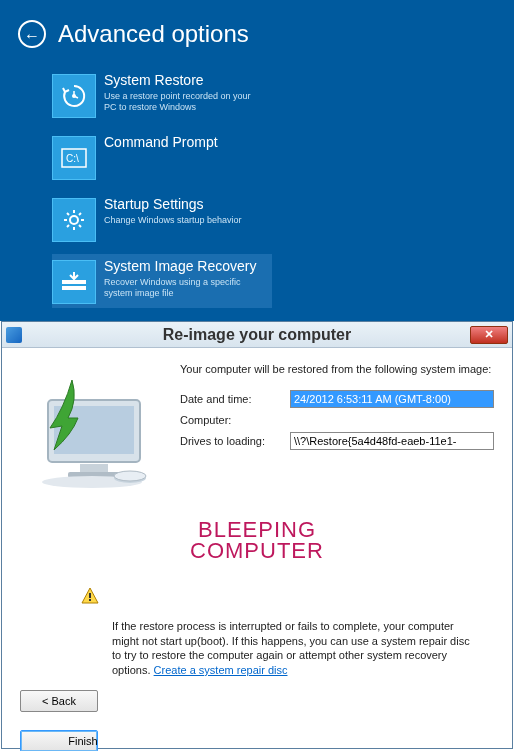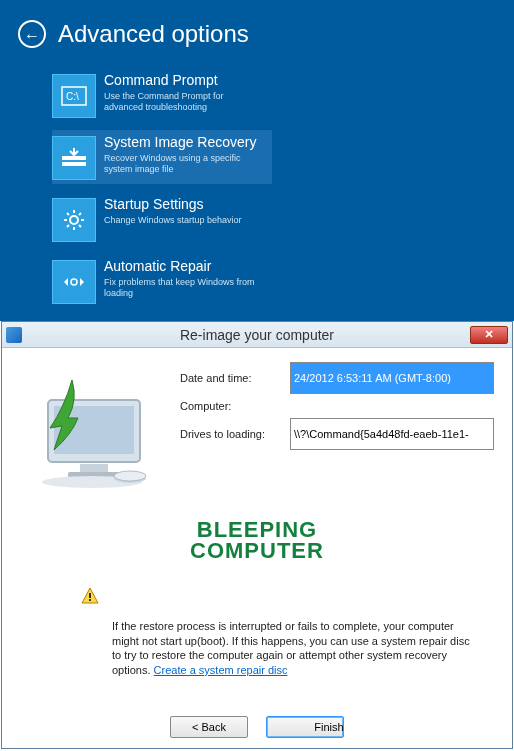--- a/index.html
+++ b/index.html
@@ -17,93 +17,106 @@
 .tile-icon { width: 44px; height: 44px; background: #2aa0e0; border: 1px solid #4abef5; display: flex; align-items: center; justify-content: center; flex-shrink: 0; margin-right: 8px; margin-top: 2px; }
 .tile-text { display: flex; flex-direction: column; }
 .tile-title { font-size: 14px; font-weight: 400; color: #fff; line-height: 1.2; margin-bottom: 2px; }
 .tile-desc { font-size: 9px; color: #c8e3f5; line-height: 1.3; max-width: 160px; }
 
 
 .dialog { width: 512px; height: 428px; margin: 0 auto; border: 1px solid #5a7fa0; background: #fff; position: relative; }
 .titlebar { height: 26px; background: linear-gradient(to bottom, #eaf2f8, #d8e4ee); border-bottom: 1px solid #b0c0d0; display: flex; align-items: center; padding: 0 4px; }
 .titlebar-icon { width: 16px; height: 16px; margin-right: 6px; background: linear-gradient(135deg,#4a9de0,#1565c0); border-radius: 2px; }
 .titlebar-spacer { flex: 1; }
-.titlebar-title { font-size: 14px; color: #333; position: absolute; left: 50%; transform: translateX(-50%); }
+.titlebar-title { font-size: 16px; color: #333; position: absolute; left: 50%; transform: translateX(-50%); font-weight: bold; }
 .close-btn { width: 38px; height: 18px; background: linear-gradient(to bottom, #f08080, #c03020); border: 1px solid #903010; border-radius: 2px; display: flex; align-items: center; justify-content: center; color: #fff; font-size: 11px; font-weight: bold; }
 .dialog-body { padding: 14px 18px 10px 18px; display: flex; flex-direction: column; height: calc(100% - 26px); }
 .content-row { display: flex; }
 .icon-col { width: 160px; flex-shrink: 0; padding-top: 10px; }
 .monitor-svg { width: 140px; height: 120px; }
 .info-col { flex: 1; }
 .intro { font-size: 11px; color: #222; margin-bottom: 14px; line-height: 1.3; }
 .form-row { display: flex; align-items: center; margin-bottom: 6px; }
 .form-label { width: 110px; font-size: 11px; color: #222; }
-.form-value { flex: 1; border: 1px solid #888; height: 32px; font-size: 11px; padding: 0 3px; background: #fff; display: flex; align-items: center; overflow: hidden; white-space: nowrap; }
+.form-value { flex: 1; border: 1px solid #888; height: 18px; font-size: 11px; padding: 0 3px; background: #fff; display: flex; align-items: center; overflow: hidden; white-space: nowrap; }
 .form-value.selected { background: #3399ff; color: #fff; }
-.watermark { text-align: center; margin-top: 24px; font-size: 22px; font-weight: 700; color: #15803d; letter-spacing: 1px; line-height: 0.95; }
+.watermark { text-align: center; margin-top: 24px; font-size: 22px; font-weight: 400; color: #be185d; letter-spacing: 1px; line-height: 0.95; }
 .warn-row { display: flex; margin-top: 24px; padding: 0 14px 0 60px; }
 .warn-icon { width: 20px; height: 20px; margin-right: 12px; flex-shrink: 0; }
 .warn-text { font-size: 11px; color: #222; line-height: 1.35; margin-top: 33px; }
 .warn-link { color: #0066cc; text-decoration: underline; cursor: pointer; }
-.button-row { display: flex; justify-content: center; gap: 18px; margin-top: auto; padding-top: 12px; }
+.button-row { display: flex; justify-content: space-between; gap: 18px; margin-top: auto; padding-top: 12px; flex-direction: column; }
 .dlg-btn { width: 78px; height: 22px; font-size: 11px; background: linear-gradient(to bottom,#f8f8f8,#e4e4e4); border: 1px solid #888; border-radius: 2px; display: flex; align-items: center; justify-content: center; }
 .dlg-btn.focus { border: 1px solid #3399ff; box-shadow: inset 0 0 0 1px #6cb8f5; padding-left: 48px; }
 </style>
 </head>
 <body>
 
 <div class="top-panel">
   <div class="header-row">
     <div class="back-circle">
       <span class="back-arrow">←</span>
     </div>
     <div class="page-title">Advanced options</div>
   </div>
   <div class="tiles">
 
+    <div class="tile">
+      <div class="tile-icon">
+        <svg width="26" height="26" viewBox="0 0 26 26">
+            <path d="M13 3 A10 10 0 1 1 4 9" fill="none" stroke="#fff" stroke-width="2"></path>
+            <path d="M2 5 L4 9 L8 7" fill="none" stroke="#fff" stroke-width="2"></path>
+            <circle cx="13" cy="13" r="2" fill="#fff"></circle>
+            <path d="M13 13 L13 8 M13 13 L17 15" stroke="#fff" stroke-width="1.5"></path>
+          </svg>
+      </div>
+      <div class="tile-text">
+        <div class="tile-title">System Restore</div>
+        <div class="tile-desc">Use a restore point recorded on your PC to restore Windows</div>
+      </div>
+    </div>
 
     <div class="tile">
       <div class="tile-icon">
         <svg width="26" height="20" viewBox="0 0 26 20">
             <rect x="1" y="1" width="24" height="18" fill="none" stroke="#fff" stroke-width="1.5"></rect>
             <text x="5" y="14" font-size="10" fill="#fff" font-family="monospace">C:\</text>
           </svg>
       </div>
       <div class="tile-text">
         <div class="tile-title">Command Prompt</div>
-        <div class="tile-desc">Use the Command Prompt for advanced troubleshooting</div>
-      </div>
-    </div>
-
-    <div class="tile selected">
-      <div class="tile-icon">
-        <svg width="28" height="24" viewBox="0 0 28 24">
-            <rect x="2" y="10" width="24" height="4" fill="#fff"></rect>
-            <rect x="2" y="16" width="24" height="4" fill="#fff"></rect>
-            <path d="M14 2 L14 8 M10 5 L14 9 L18 5" fill="none" stroke="#fff" stroke-width="2"></path>
-          </svg>
-      </div>
-      <div class="tile-text">
-        <div class="tile-title">System Image Recovery</div>
-        <div class="tile-desc">Recover Windows using a specific system image file</div>
       </div>
     </div>
 
     <div class="tile">
       <div class="tile-icon">
         <svg width="26" height="26" viewBox="0 0 26 26">
             <circle cx="13" cy="13" r="4" fill="none" stroke="#fff" stroke-width="2"></circle>
             <g stroke="#fff" stroke-width="2">
               <path d="M13 3v3M13 20v3M3 13h3M20 13h3M6 6l2 2M18 18l2 2M20 6l-2 2M8 18l-2 2"></path>
             </g>
           </svg>
       </div>
       <div class="tile-text">
         <div class="tile-title">Startup Settings</div>
         <div class="tile-desc">Change Windows startup behavior</div>
+      </div>
+    </div>
+
+    <div class="tile selected">
+      <div class="tile-icon">
+        <svg width="28" height="24" viewBox="0 0 28 24">
+            <rect x="2" y="10" width="24" height="4" fill="#fff"></rect>
+            <rect x="2" y="16" width="24" height="4" fill="#fff"></rect>
+            <path d="M14 2 L14 8 M10 5 L14 9 L18 5" fill="none" stroke="#fff" stroke-width="2"></path>
+          </svg>
+      </div>
+      <div class="tile-text">
+        <div class="tile-title">System Image Recovery</div>
+        <div class="tile-desc">Recover Windows using a specific system image file</div>
       </div>
     </div>
 
     <div class="tile">
       <div class="tile-icon">
         <svg width="28" height="20" viewBox="0 0 28 20">
             <path d="M4 10 L8 6 L8 14 Z" fill="#fff"></path>
             <circle cx="14" cy="10" r="3" fill="none" stroke="#fff" stroke-width="1.5"></circle>
             <path d="M24 10 L20 6 L20 14 Z" fill="#fff"></path>
           </svg>
@@ -134,30 +147,31 @@
           <rect x="34" y="34" width="80" height="48" fill="#b8cde0"></rect>
           <rect x="60" y="92" width="28" height="8" fill="#c8d2da"></rect>
           <rect x="48" y="100" width="52" height="6" rx="2" fill="#b0bcc6"></rect>
           <path d="M52 8 Q58 28 48 46 L58 46 Q52 62 34 78 L42 54 L30 56 Q44 36 52 8 Z" fill="#3fa535" stroke="#2d7a26" stroke-width="1"></path>
           <ellipse cx="72" cy="110" rx="50" ry="6" fill="#e2e8ee"></ellipse>
           <ellipse cx="110" cy="106" rx="16" ry="5" fill="#c8d4de"></ellipse>
           <ellipse cx="110" cy="104" rx="16" ry="5" fill="#e8eef4" stroke="#b0bcc6"></ellipse>
         </svg>
       </div>
       <div class="info-col">
+        <div class="intro">Your computer will be restored from the following system image:</div>
         <div class="form-row">
           <div class="form-label">Date and time:</div>
           <div class="form-value selected">24/2012 6:53:11 AM (GMT-8:00)</div>
         </div>
         <div class="form-row">
           <div class="form-label">Computer:</div>
         </div>
         <div class="form-row">
           <div class="form-label">Drives to loading:</div>
-          <div class="form-value">\\?\Command{5a4d48fd-eaeb-11e1-</div>
+          <div class="form-value">\\?\Restore{5a4d48fd-eaeb-11e1-</div>
         </div>
       </div>
     </div>
 
     <div class="watermark">
       <div>BLEEPING</div>
       <div>COMPUTER</div>
     </div>
 
     <div class="warn-row">

